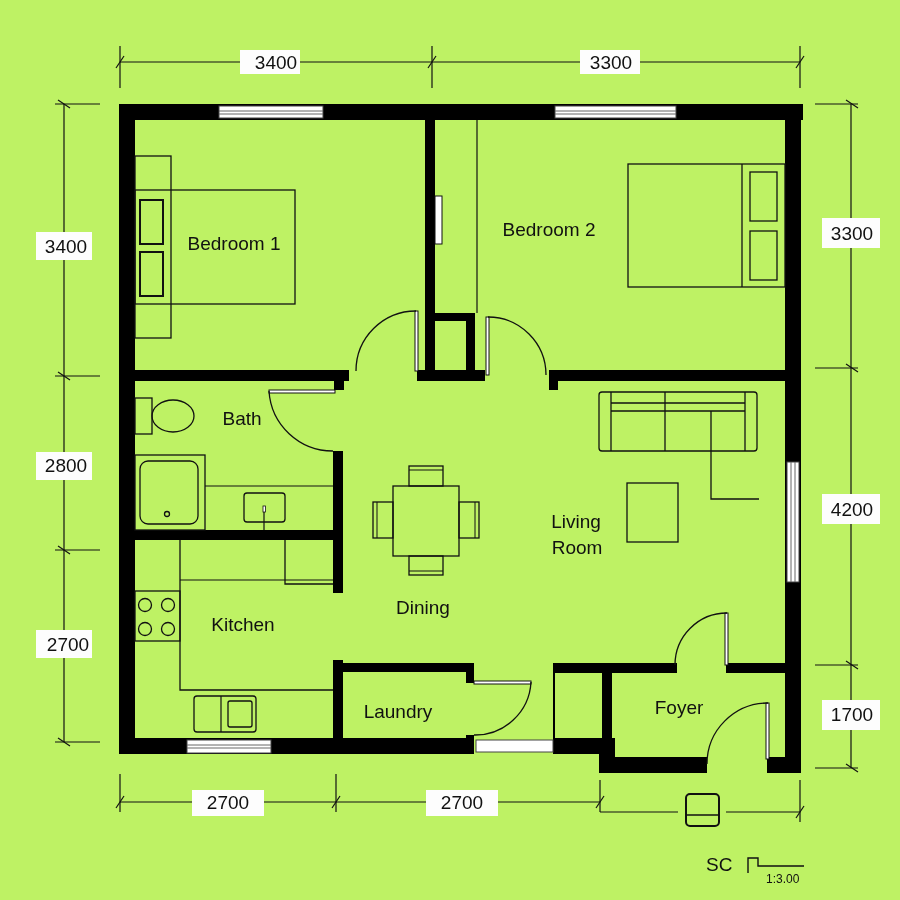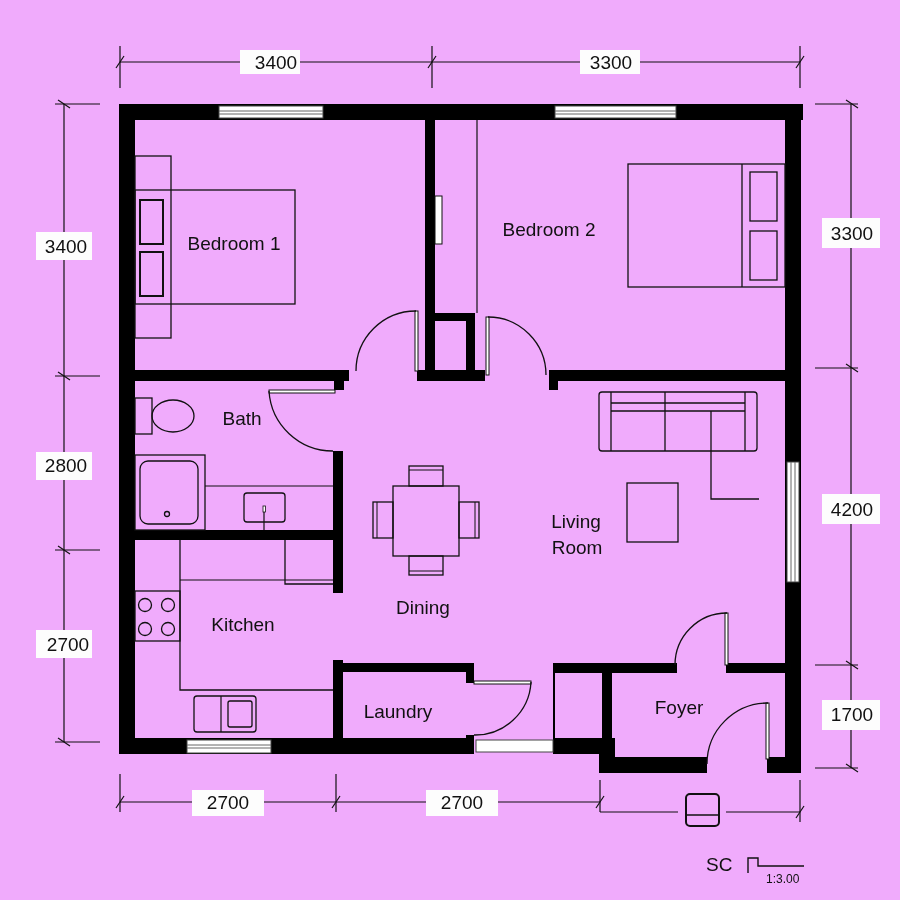--- a/index.html
+++ b/index.html
@@ -1,16 +1,16 @@
 <!DOCTYPE html>
 <html><head>
 <meta charset="utf-8">
 <style>
   html, body { margin: 0; padding: 0; background: #fdfdfd; }
-  .canvas { position: relative; width: 900px; height: 900px; background: #f0abfc; overflow: hidden; }
+  .canvas { position: relative; width: 900px; height: 900px; background: #bef264; overflow: hidden; }
   svg { position: absolute; left: 0; top: 0; }
   .lbl { font-family: "Liberation Sans", "DejaVu Sans", sans-serif; font-size: 19px; fill: #111; }
   .dim { font-family: "Liberation Sans", "DejaVu Sans", sans-serif; font-size: 19px; fill: #111; }
   .small { font-family: "Liberation Sans", "DejaVu Sans", sans-serif; font-size: 12px; fill: #111; }
   .wall { fill: #000; }
   .thin { fill: none; stroke: #111; stroke-width: 1.3; }
   .thin2 { fill: none; stroke: #111; stroke-width: 2; }
   .win { fill: #fff; stroke: #444; stroke-width: 1; }
   .dline { stroke: #111; stroke-width: 1.2; fill: none; }
 </style>

